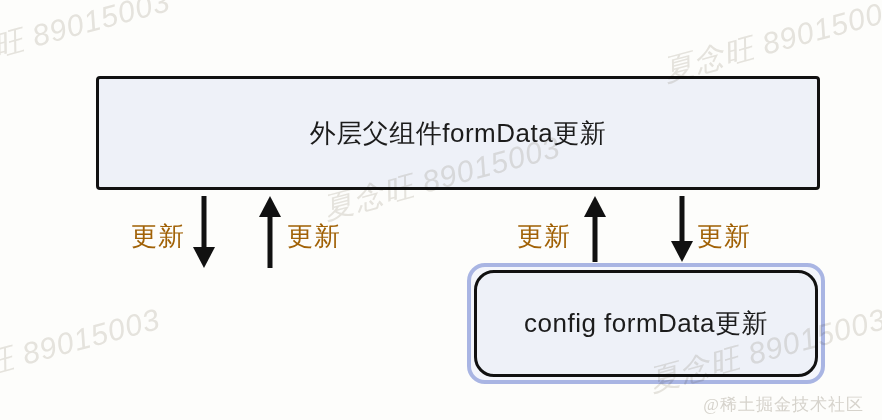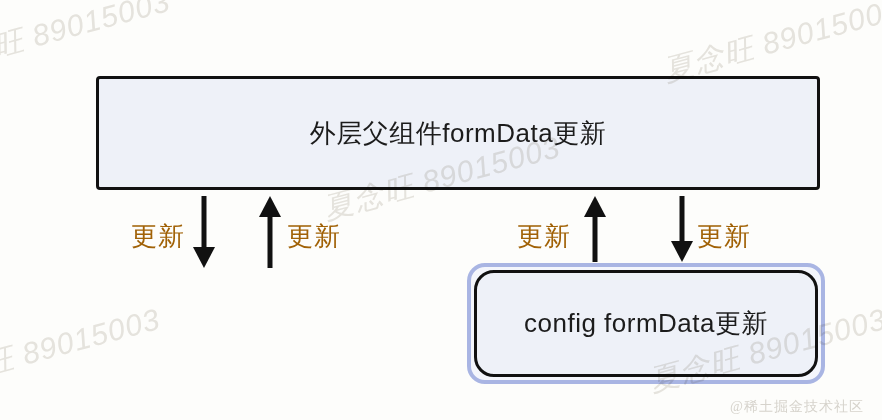--- a/index.html
+++ b/index.html
@@ -79,21 +79,21 @@
   }
   .wm-1 { left: -70px; top: 12px; }
   .wm-2 { left: 660px; top: 20px; }
   .wm-3 { left: 320px; top: 158px; }
   .wm-4 { left: -80px; top: 330px; }
   .wm-5 { left: 646px; top: 330px; }
   .credit {
     position: absolute;
     right: 18px;
     bottom: 4px;
-    font-size: 14px;
+    font-size: 17px;
     color: #d6d3cc;
     font-family: "Liberation Serif", "DejaVu Serif", serif;
     letter-spacing: 1px;
     font-style: normal;
     margin-left: 14px;
   }
 </style>
 </head>
 <body>
 

